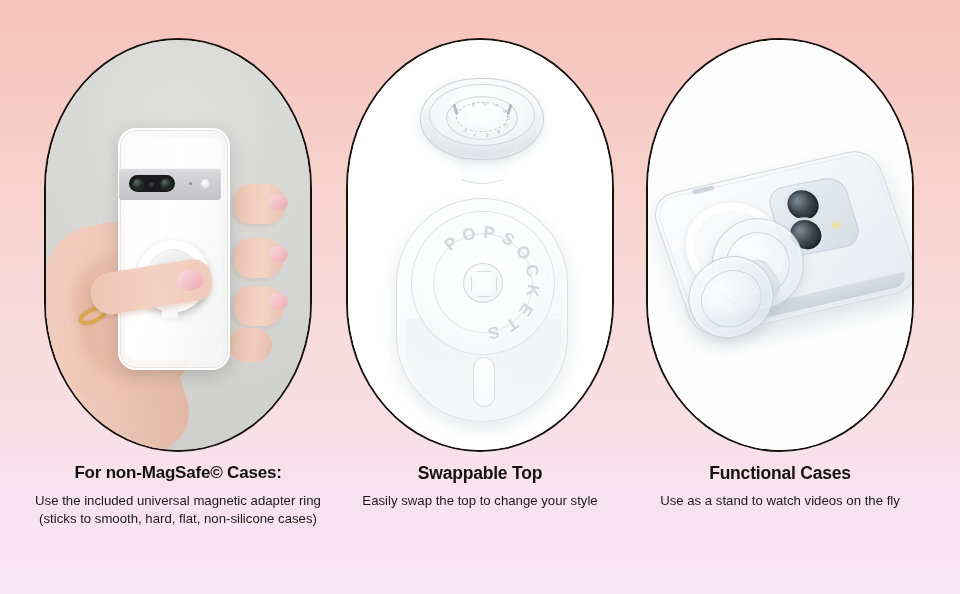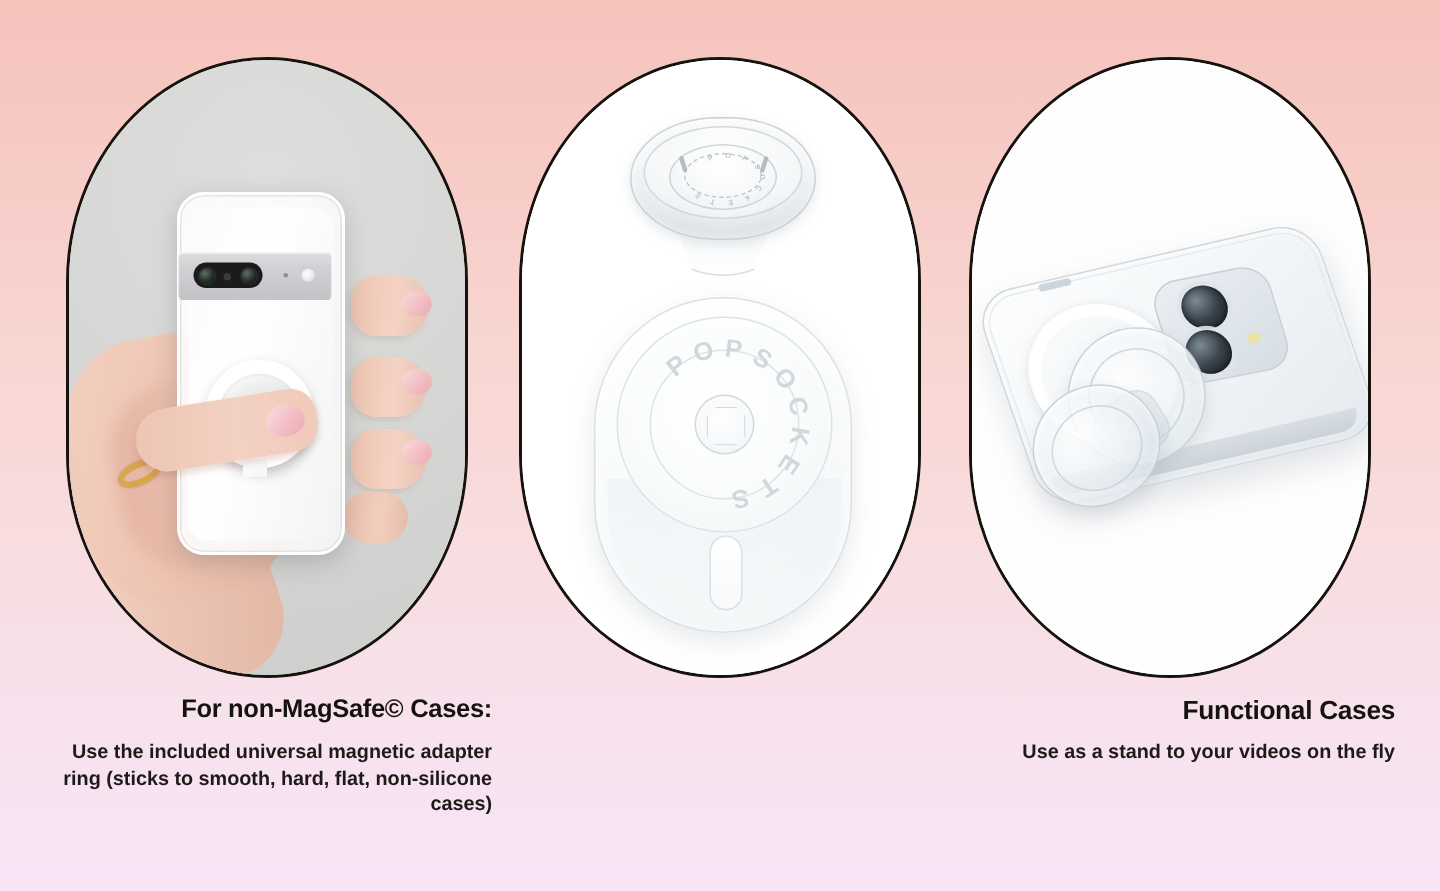--- a/index.html
+++ b/index.html
@@ -510,35 +510,35 @@
     border-radius: 14px;
     transform: rotate(-18deg);
     border: 1px solid rgba(204,212,219,.7);
   }
 
   
   .caption {
     position: absolute;
     left: 0; top: 462px;
     width: 320px;
-    text-align: right;
+    text-align: center;
     padding: 0 10px;
   }
   .cap-title {
     font-size: 17.5px;
     font-weight: 700;
     color: #16130f;
     letter-spacing: -0.2px;
     line-height: 22px;
     margin-bottom: 8px;
   }
   .cap-title.long { font-size: 17px; }
   .cap-body {
     font-size: 13.2px;
-    font-weight: 700;
+    font-weight: 400;
     color: #1d1a17;
     line-height: 17.5px;
   }
 </style>
 </head>
 <body>
 
 <div class="board">
 
   <div class="col col-1">
@@ -630,20 +630,24 @@
               <span style="transform: translate(41.9335px, 27.232px) rotate(123deg) translate(-50%, -50%);">E</span>
               <span style="transform: translate(27.9596px, 41.4519px) rotate(146deg) translate(-50%, -50%);">T</span>
               <span style="transform: translate(9.54045px, 49.0814px) rotate(169deg) translate(-50%, -50%);">S</span>
             </div>
           <div class="pop-base-hub"></div>
           <div class="pop-base-pill"></div>
         </div>
       </div>
     </div>
 
+    <div class="caption">
+      <div class="cap-title">Swappable Top</div>
+      <div class="cap-body">Easily swap the top to change your style</div>
+    </div>
   </div>
 
   <div class="col col-3">
 
     <div class="capsule capsule-3">
       <div class="capsule-inner">
         <div class="p3-bg"></div>
 
         <div class="stand-phone">
           <div class="sp-case"></div>
@@ -663,17 +667,17 @@
           <div class="sd-disc-inner"></div>
           <div class="sd-neck"></div>
           <div class="sd-foot"></div>
           <div class="sd-foot-rim"></div>
         </div>
       </div>
     </div>
 
     <div class="caption">
       <div class="cap-title">Functional Cases</div>
-      <div class="cap-body">Use as a stand to your videos on the fly</div>
+      <div class="cap-body">Use as a stand to watch videos on the fly</div>
     </div>
   </div>
 
 </div>
 
 </body></html>

